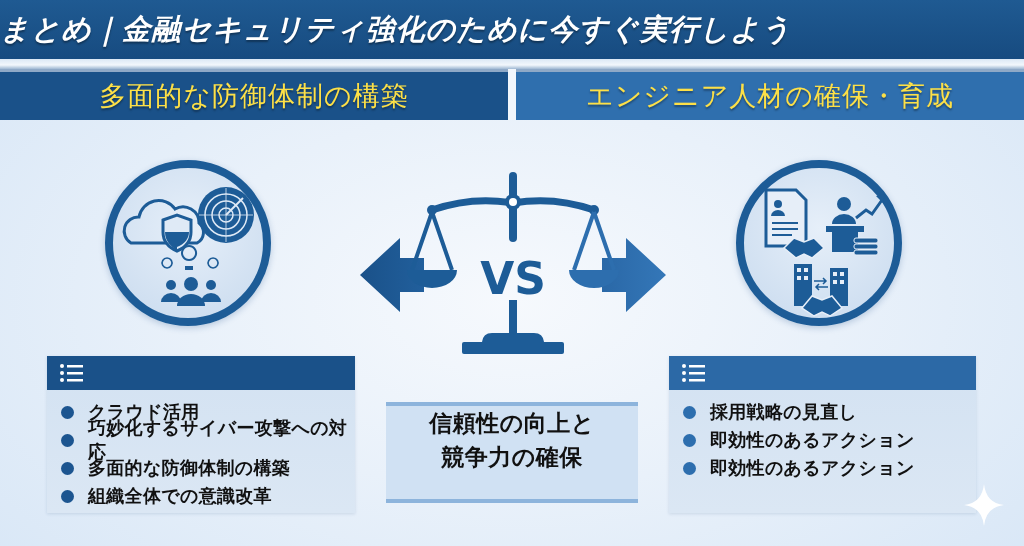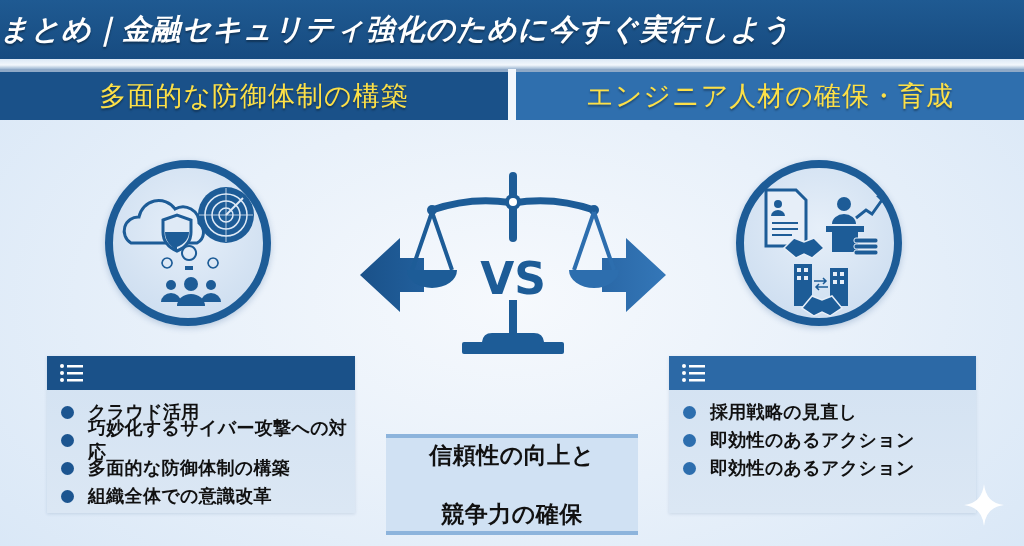--- a/index.html
+++ b/index.html
@@ -60,24 +60,24 @@
   .list-left .list-head { background: #1a5189; }
   .list-right .list-head { background: #2c69a6; }
   .list-items { padding: 8px 0 0 14px; }
   .list-item { display: flex; align-items: center; height: 28px; }
   .bullet { width: 13px; height: 13px; border-radius: 50%; margin-right: 14px; flex: none; }
   .list-left .bullet { background: #1c5590; }
   .list-right .bullet { background: #2d6eae; }
   .item-text { font-size: 18px; font-weight: bold; color: #111; letter-spacing: 0.3px; }
 
   .center-box {
-    position: absolute; left: 386px; top: 434px; width: 252px; height: 101px;
+    position: absolute; left: 386px; top: 402px; width: 252px; height: 101px;
     background: #d0e1f3;
     border-top: 4px solid #8db4dc; border-bottom: 4px solid #8db4dc;
-    display: flex; flex-direction: column; align-items: center; justify-content: space-between;
+    display: flex; flex-direction: column; align-items: center; justify-content: flex-start;
   }
   .center-line { font-size: 23px; font-weight: bold; color: #111; line-height: 34px; letter-spacing: 0.5px; }
 
   .sparkle { position: absolute; left: 964px; top: 484px; }
 </style>
 </head>
 <body>
 
 <div class="header">
   <h1 class="header-title">まとめ｜金融セキュリティ強化のために今すぐ実行しよう</h1>

